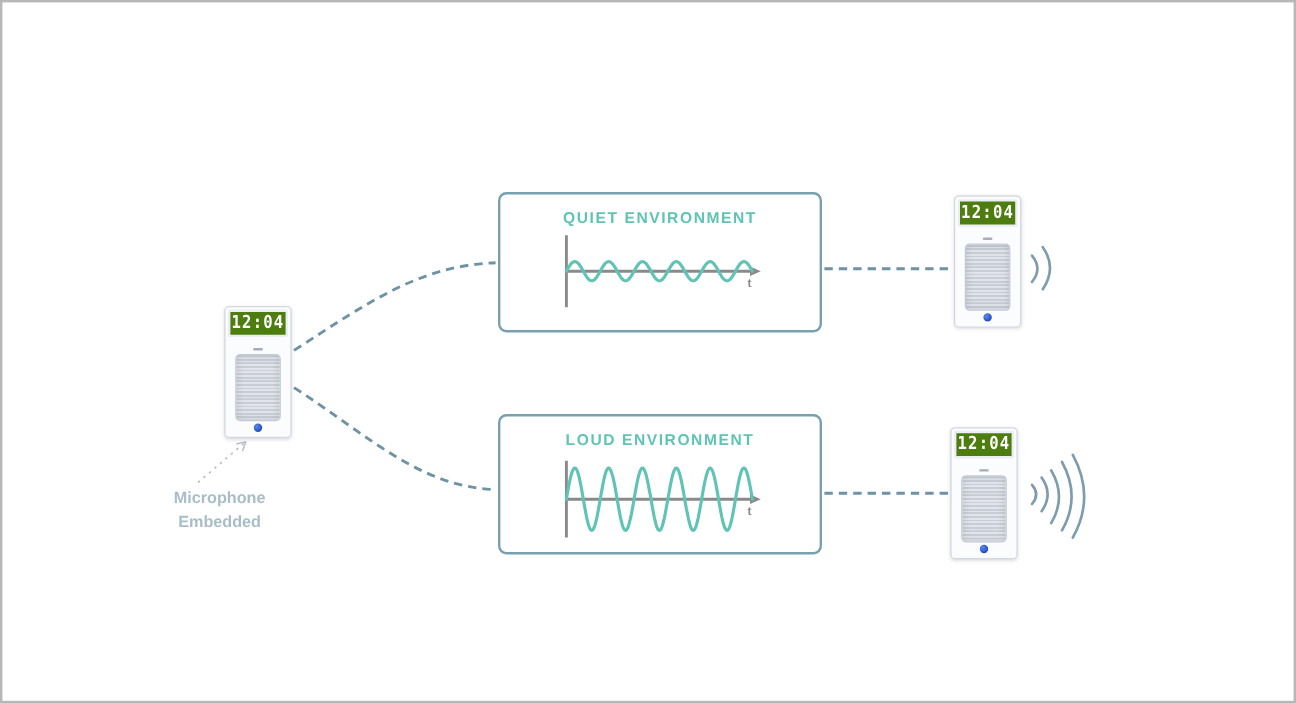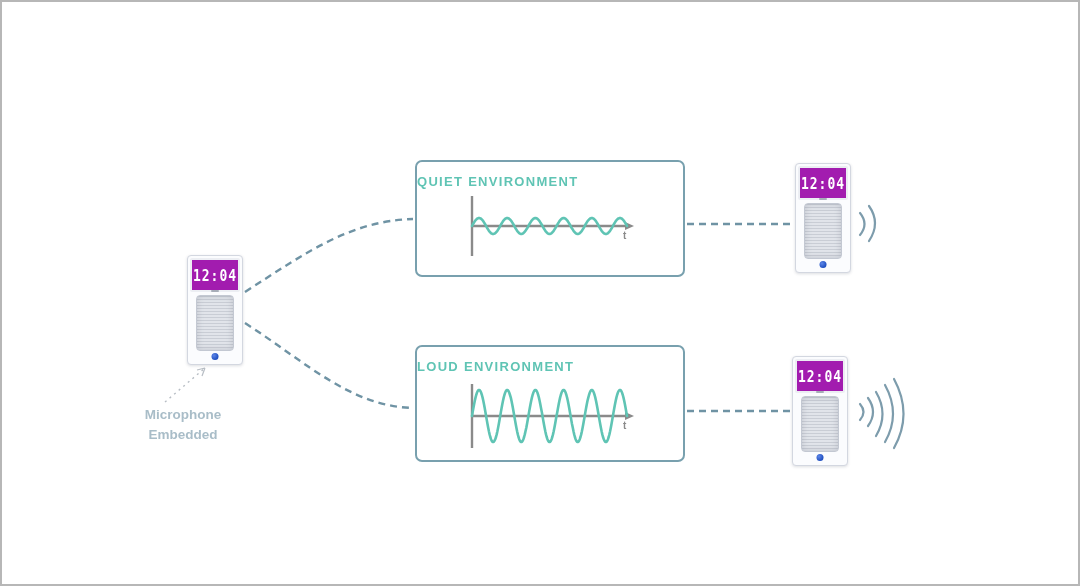--- a/index.html
+++ b/index.html
@@ -16,22 +16,22 @@
     position:absolute; left:66px; top:56px; font-size:20px; font-weight:700;
     color:var(--title); letter-spacing:.2px;
   }
   
   .device{
     position:absolute; width:54px; height:108px; background:#fbfcfe;
     border:1px solid #d3d7e0; border-radius:4px;
     box-shadow:0 1px 3px rgba(60,70,90,.18);
   }
   .device .display{
-    position:absolute; top:2px; left:2px; right:2px; height:34px;
-    background:#a21caf; border:2px solid #eceef3; border-radius:2px;
+    position:absolute; top:2px; left:2px; right:2px; height:23px;
+    background:#4d7c0f; border:2px solid #eceef3; border-radius:2px;
     display:flex; align-items:center; justify-content:center; box-sizing:border-box;
   }
   .device .time{
     color:#fff; font-family:"DejaVu Sans Mono", monospace; font-weight:700;
     font-size:13px; letter-spacing:1px; transform:scaleY(1.15);
   }
   .device .vent{
     position:absolute; top:34px; left:50%; transform:translateX(-50%);
     width:8px; height:2px; background:#a7adb8; border-radius:1px;
   }
@@ -45,21 +45,21 @@
     position:absolute; bottom:4px; left:50%; transform:translateX(-50%);
     width:7px; height:7px; border-radius:50%;
     background:radial-gradient(circle at 35% 35%, #5d86e8, #1f4fc0 70%);
   }
   
   .env-box{
     position:absolute; width:270px; height:117px; background:#fff;
     border:2px solid var(--boxborder); border-radius:7px; box-sizing:border-box;
   }
   .env-label{
-    position:absolute; top:12px; left:0; right:0; 
+    position:absolute; top:12px; left:0; right:0; text-align:center;
     color:var(--teal); font-size:13px; font-weight:700; letter-spacing:1.3px;
   }
   .wave-svg{ position:absolute; left:42px; top:26px; }
   .wave-svg .axis{ stroke:var(--axis); stroke-width:2.4; }
   .wave-svg .axis-fill{ fill:var(--axis); }
   .wave-svg .wave{ stroke:var(--teal); stroke-width:2.6; fill:none;
     stroke-linecap:round; stroke-linejoin:round; }
   .wave-svg .t-label{ fill:var(--axis); font-size:10px; font-weight:700;
     font-family:"Liberation Sans", sans-serif; }
   

